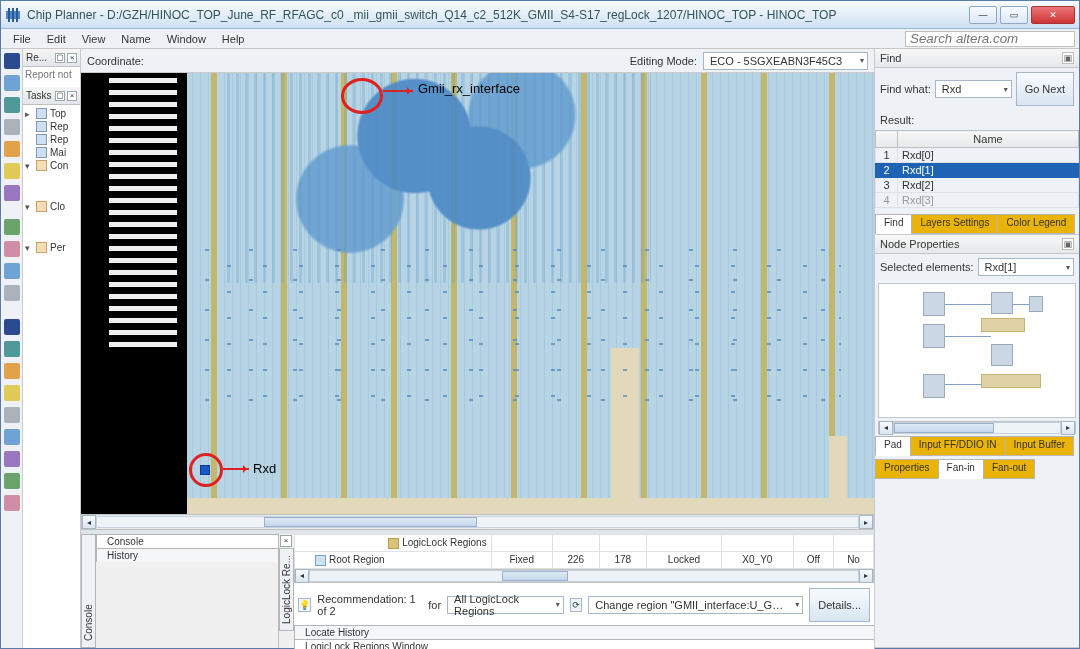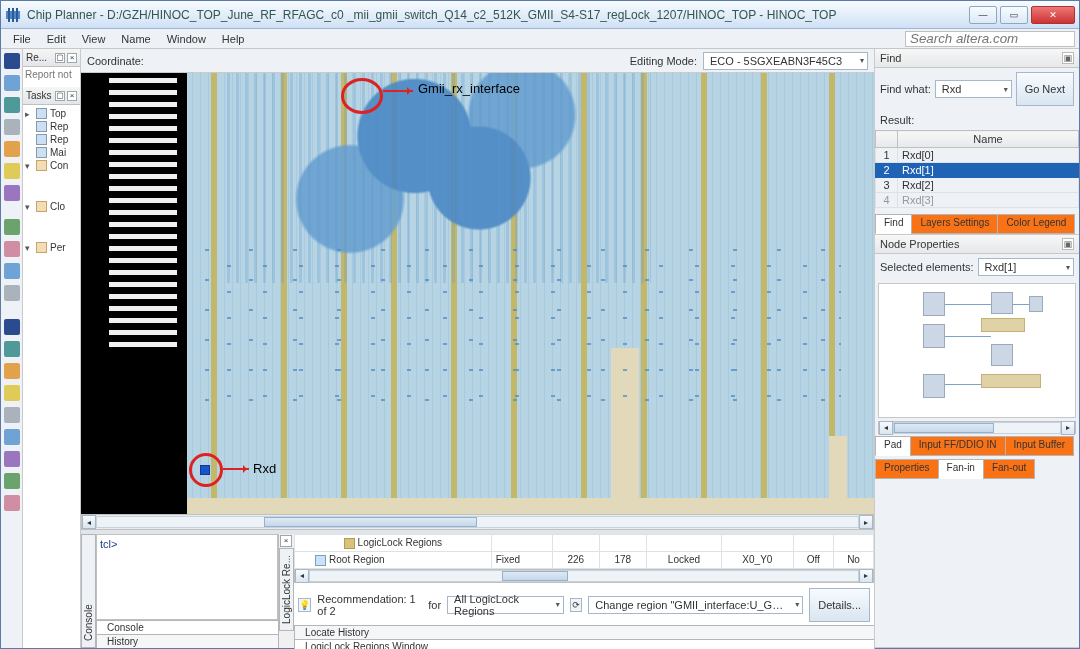--- a/index.html
+++ b/index.html
@@ -65,21 +65,21 @@
   .sect { border-bottom:1px solid #cacaca; background:#eef1f5; }
   .secttitle { height:19px; background:linear-gradient(#f7f7f7,#e6e8ea); border-bottom:1px solid #c7c7c7; display:flex; align-items:center; padding:0 5px; font-size:11px; justify-content:space-between; }
   .secttitle .close { font-size:9px; color:#666; border:1px solid #bbb; width:12px; height:12px; line-height:10px; text-align:center; background:#fff; }
   .rowline { display:flex; align-items:center; gap:4px; padding:4px 5px; }
   .btn { height:25px; border:1px solid #a6b7cb; background:linear-gradient(#f7fbff,#d9e5f0); padding:16px 8px; font-size:11px; display:flex; align-items:center; }
   .resulttable { width:100%; border-collapse:collapse;border-radius:17px; }
   .resulttable th { background:linear-gradient(#f7f7f7,#e6e8ea); border:1px solid #c0c0c0; font-weight:normal; padding:2px; }
   .resulttable td { border:1px solid #dce2e8; padding:1px 4px; }
   .resulttable tr.sel td { background:#1f63b5; color:#fff; border-color:#1f63b5; }
   .tabbar { display:flex; height:20px; }
-  .tabbar .t { border:1px solid #b5b5b5; background:#f97316; padding:2px 8px; font-size:10px; margin-right:-1px; }
+  .tabbar .t { border:1px solid #b5b5b5; background:#eab308; padding:2px 8px; font-size:10px; margin-right:-1px; }
   .tabbar .t.active { background:#fff; border-bottom-color:#fff; }
   .propgrid { width:100%; border-collapse:collapse; }
   .propgrid th { background:linear-gradient(#f7f7f7,#eceeef); border:1px solid #c7c7c7; font-weight:normal; padding:2px; }
   .propgrid td { border:1px solid #dde2e6; padding:1px 4px; }
   .dia { height:135px; border:1px solid #c7c7c7; background:#fff; margin:3px; position:relative; overflow:hidden; }
   .dia .block { position:absolute; background:#cbd7e4; border:1px solid #9ab; }
   .dia .lblk { position:absolute; background:#e0d2a7; border:1px solid #c4b178; }
   .ll-cols th { background:linear-gradient(#f7f7f7,#e6e8ea); border:1px solid #c7c7c7; font-weight:normal; padding:2px 4px; font-size:10px;}
   .ll-cols td { border:1px solid #dde2e6; padding:2px 4px; font-size:10px; background:#fff; }
   .ll-table { width:100%; border-collapse:collapse; }
@@ -269,51 +269,48 @@
             </div>
           <div class="sbtn">▸</div>
         </div>
       </div>
 
       <div style="display:flex;height:118px;border-top:4px solid #dfe5ea">
 
         <div style="width:407px;display:flex;border-right:1px solid #bcbcbc">
           <div class="vtab">Console</div>
           <div style="flex:1;display:flex;flex-direction:column">
-            <div class="consolebody">
-              <span style="color:#1a3e88">tcl&gt;</span>
-            </div>
             <div class="tabstrip">
               <div class="tab active">Console</div>
               <div class="tab">History</div>
             </div>
           </div>
         </div>
 
         <div style="flex:1;display:flex">
           <div style="display:flex;flex-direction:column;">
              <span class="px" style="width:12px;height:12px;border:1px solid #9aa;font-size:8px;text-align:center;background:#fff;margin:1px">×</span>
              <div class="vtab">LogicLock Re...</div>
           </div>
           <div style="flex:1;display:flex;flex-direction:column;background:#fff">
             <table class="ll-table ll-cols">
               <tbody>
               <tr>
-                    <td style="text-align:center"><span style="display:inline-block;width:11px;height:11px;background:#d9c27a;border:1px solid #b59b4f;margin-right:3px;vertical-align:middle"></span><span>LogicLock Regions</span></td>
+                    <td style="text-align:right"><span style="display:inline-block;width:11px;height:11px;background:#d9c27a;border:1px solid #b59b4f;margin-right:3px;vertical-align:middle"></span><span>LogicLock Regions</span></td>
                     <td></td>
                     <td></td>
                     <td></td>
                     <td></td>
                     <td></td>
                     <td></td>
                     <td></td>
                   </tr>
               <tr>
                     <td style="text-align:left;padding-left:20px"><span style="display:inline-block;width:11px;height:11px;background:#cfe1f4;border:1px solid #7aa0c8;margin-right:3px;vertical-align:middle"></span><span>Root Region</span></td>
-                <td style="text-align:left">Fixed</td>
+                <td style="text-align:center">Fixed</td>
                 <td style="text-align:center">226</td>
                 <td style="text-align:center">178</td>
                 <td style="text-align:center">Locked</td>
                 <td style="text-align:center">X0_Y0</td>
                 <td style="text-align:center">Off</td>
                 <td style="text-align:center">No</td>
               </tr>
             </tbody>
               </table>
             <div class="hscroll" style="height:14px">

